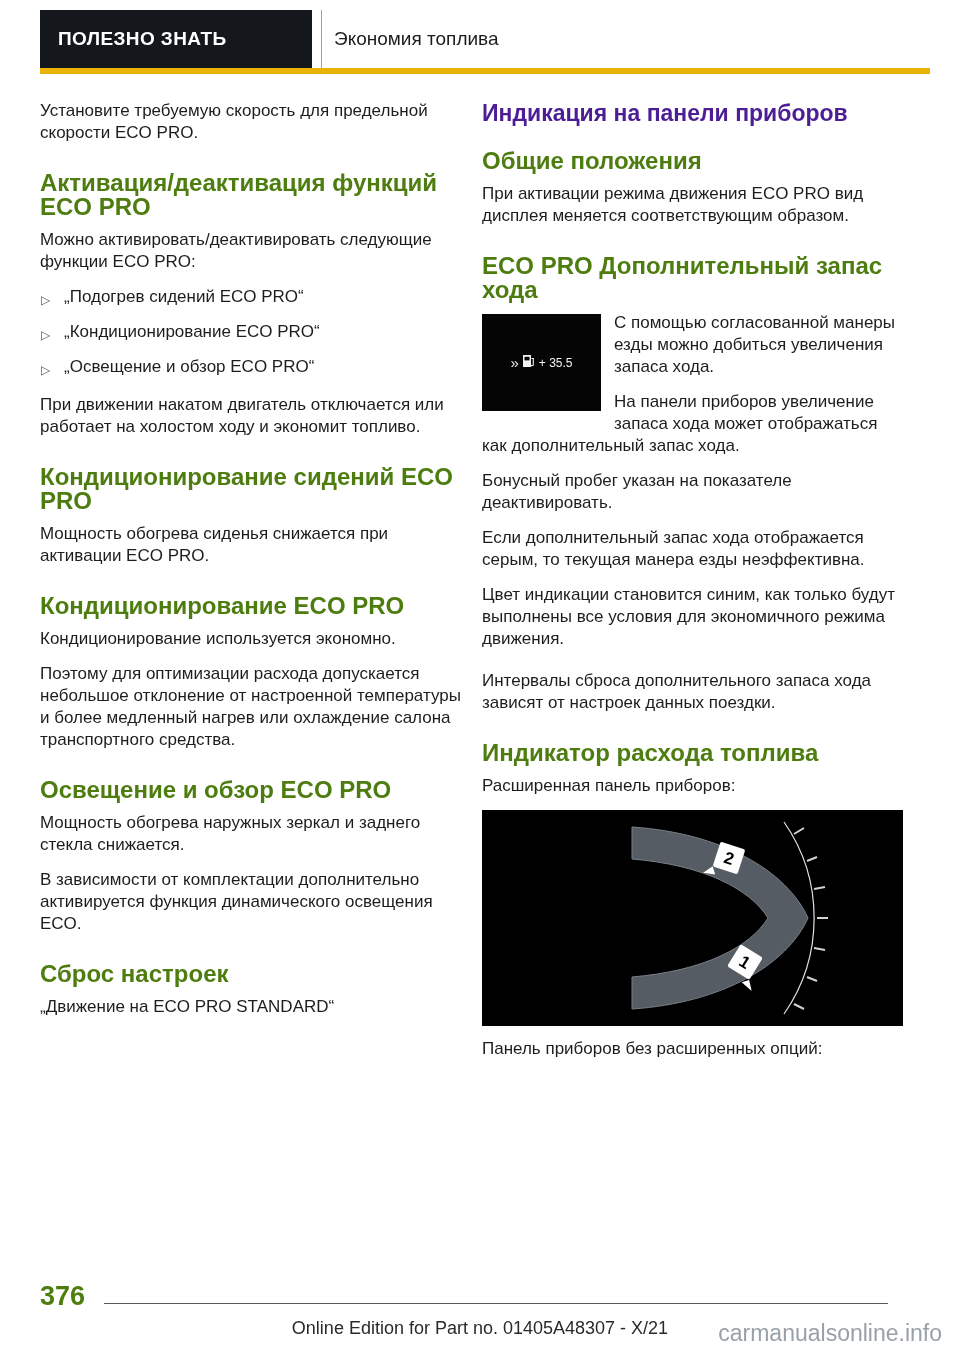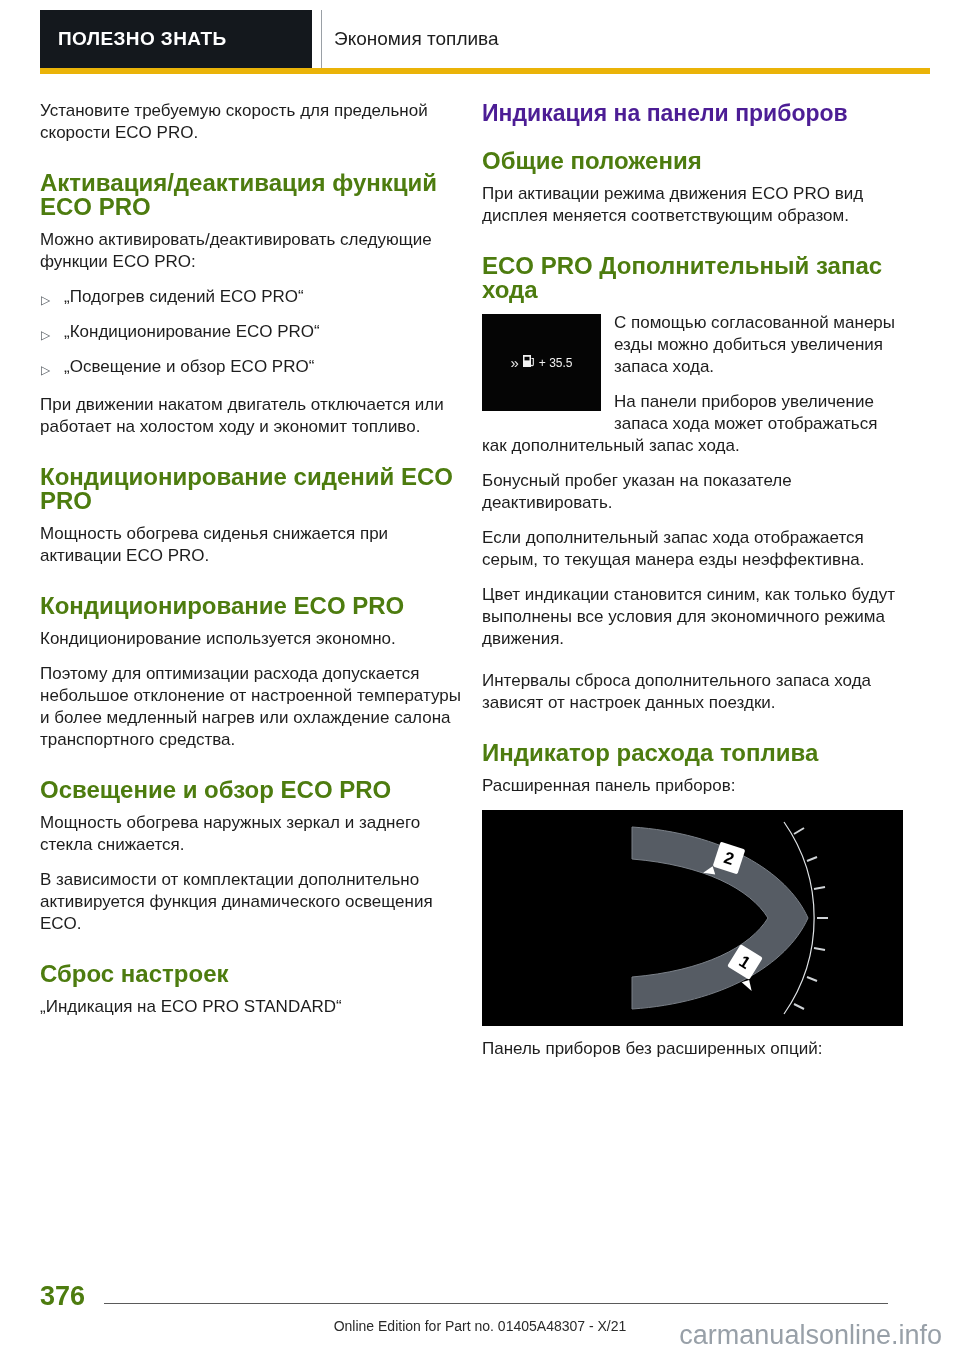--- a/index.html
+++ b/index.html
@@ -38,22 +38,22 @@
   .fig-bonus .val{font-size:12px;color:#f2f2f2;}
   .clear{clear:both;}
 
   
   .fig-gauge{width:421px;height:216px;background:#000;margin:4px 0 12px 0;}
   .fig-gauge svg{display:block;}
 
   
   .pageno{position:absolute;left:40px;top:1281px;font-size:27px;font-weight:bold;color:#4d7c0f;}
   .footer-rule{position:absolute;left:104px;right:72px;top:1303px;height:1px;background:#5a5a5a;}
-  .edition{position:absolute;left:0;right:0;top:1318px;text-align:center;font-size:14px;color:#2a2a2a;}
-  .watermark{position:absolute;right:18px;top:1320px;font-size:27px;color:#98a0a8;}
+  .edition{position:absolute;left:0;right:0;top:1318px;text-align:center;font-size:18px;color:#2a2a2a;}
+  .watermark{position:absolute;right:18px;top:1320px;font-size:23px;color:#98a0a8;}
 </style>
 </head>
 <body>
 
 <div class="page">
 
   <div class="header">
     <div class="header-box">
       <span>ПОЛЕЗНО ЗНАТЬ</span>
     </div>
@@ -91,21 +91,21 @@
 
       <h2>Кондиционирование ECO PRO</h2>
       <p>Кондиционирование используется экономно.</p>
       <p>Поэтому для оптимизации расхода допускается небольшое отклонение от настроенной температуры и более медленный нагрев или охлаждение салона транспортного средства.</p>
 
       <h2>Освещение и обзор ECO PRO</h2>
       <p>Мощность обогрева наружных зеркал и заднего стекла снижается.</p>
       <p>В зависимости от комплектации дополнительно активируется функция динамического освещения ECO.</p>
 
       <h2>Сброс настроек</h2>
-      <p>„Индикация на ECO PRO STANDARD“</p>
+      <p>„Движение на ECO PRO STANDARD“</p>
     </div>
 
     <div class="col">
       <h1>Индикация на панели приборов</h1>
 
       <h2 style="margin-top:0">Общие положения</h2>
       <p>При активации режима движения ECO PRO вид дисплея меняется соответствующим образом.</p>
 
       <h2>ECO PRO Дополнительный запас хода</h2>
 

